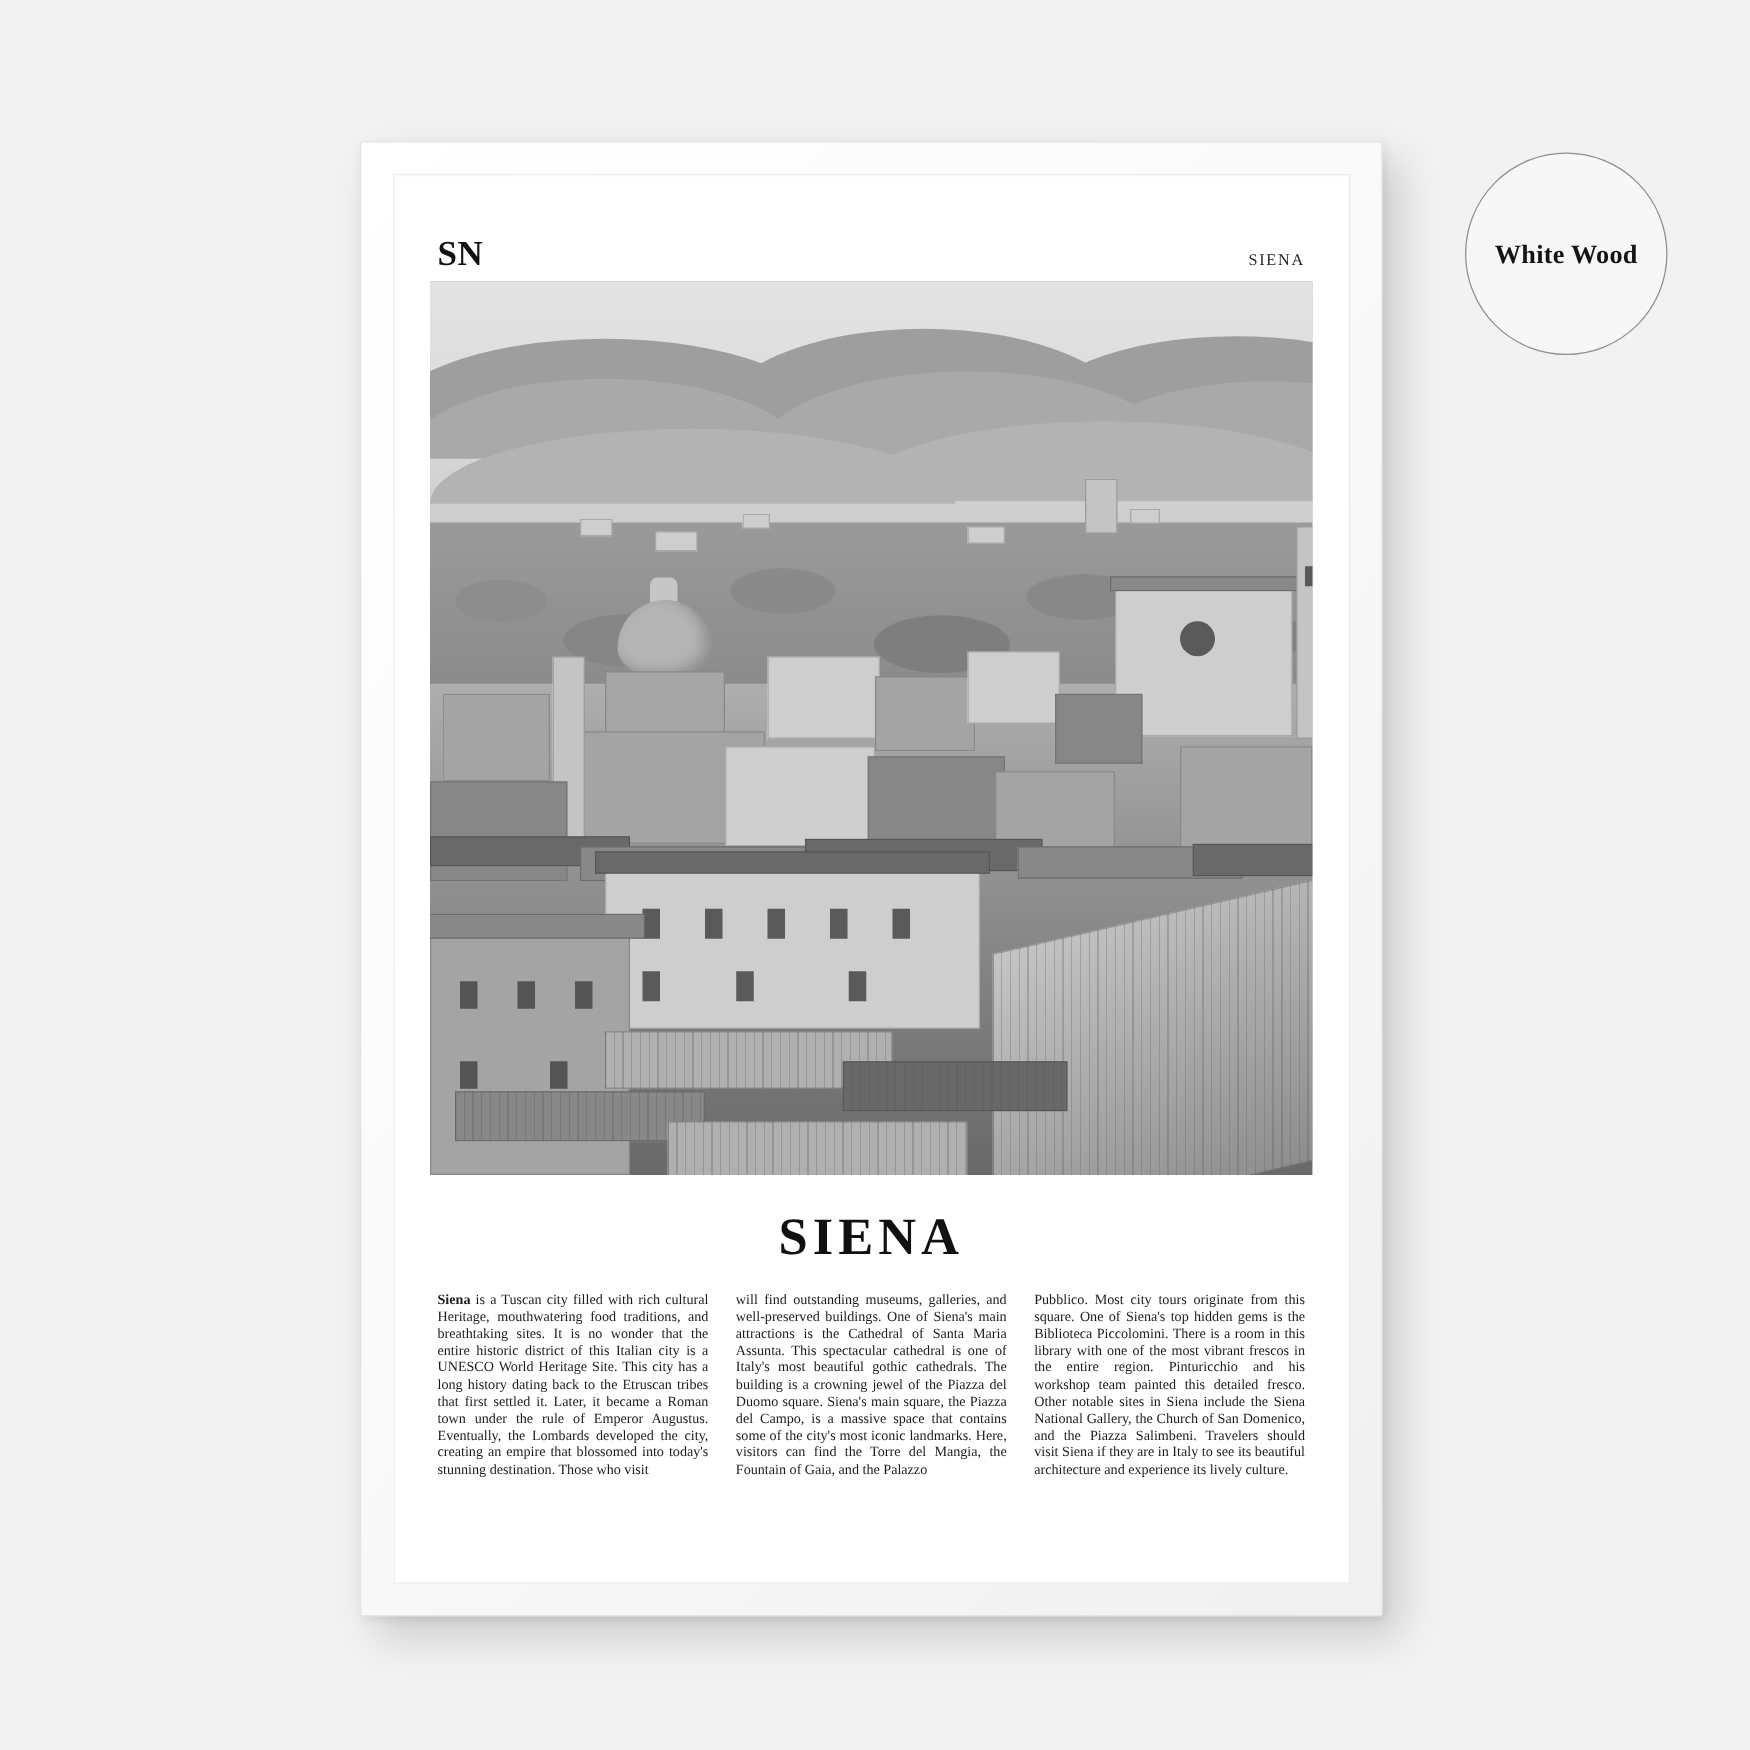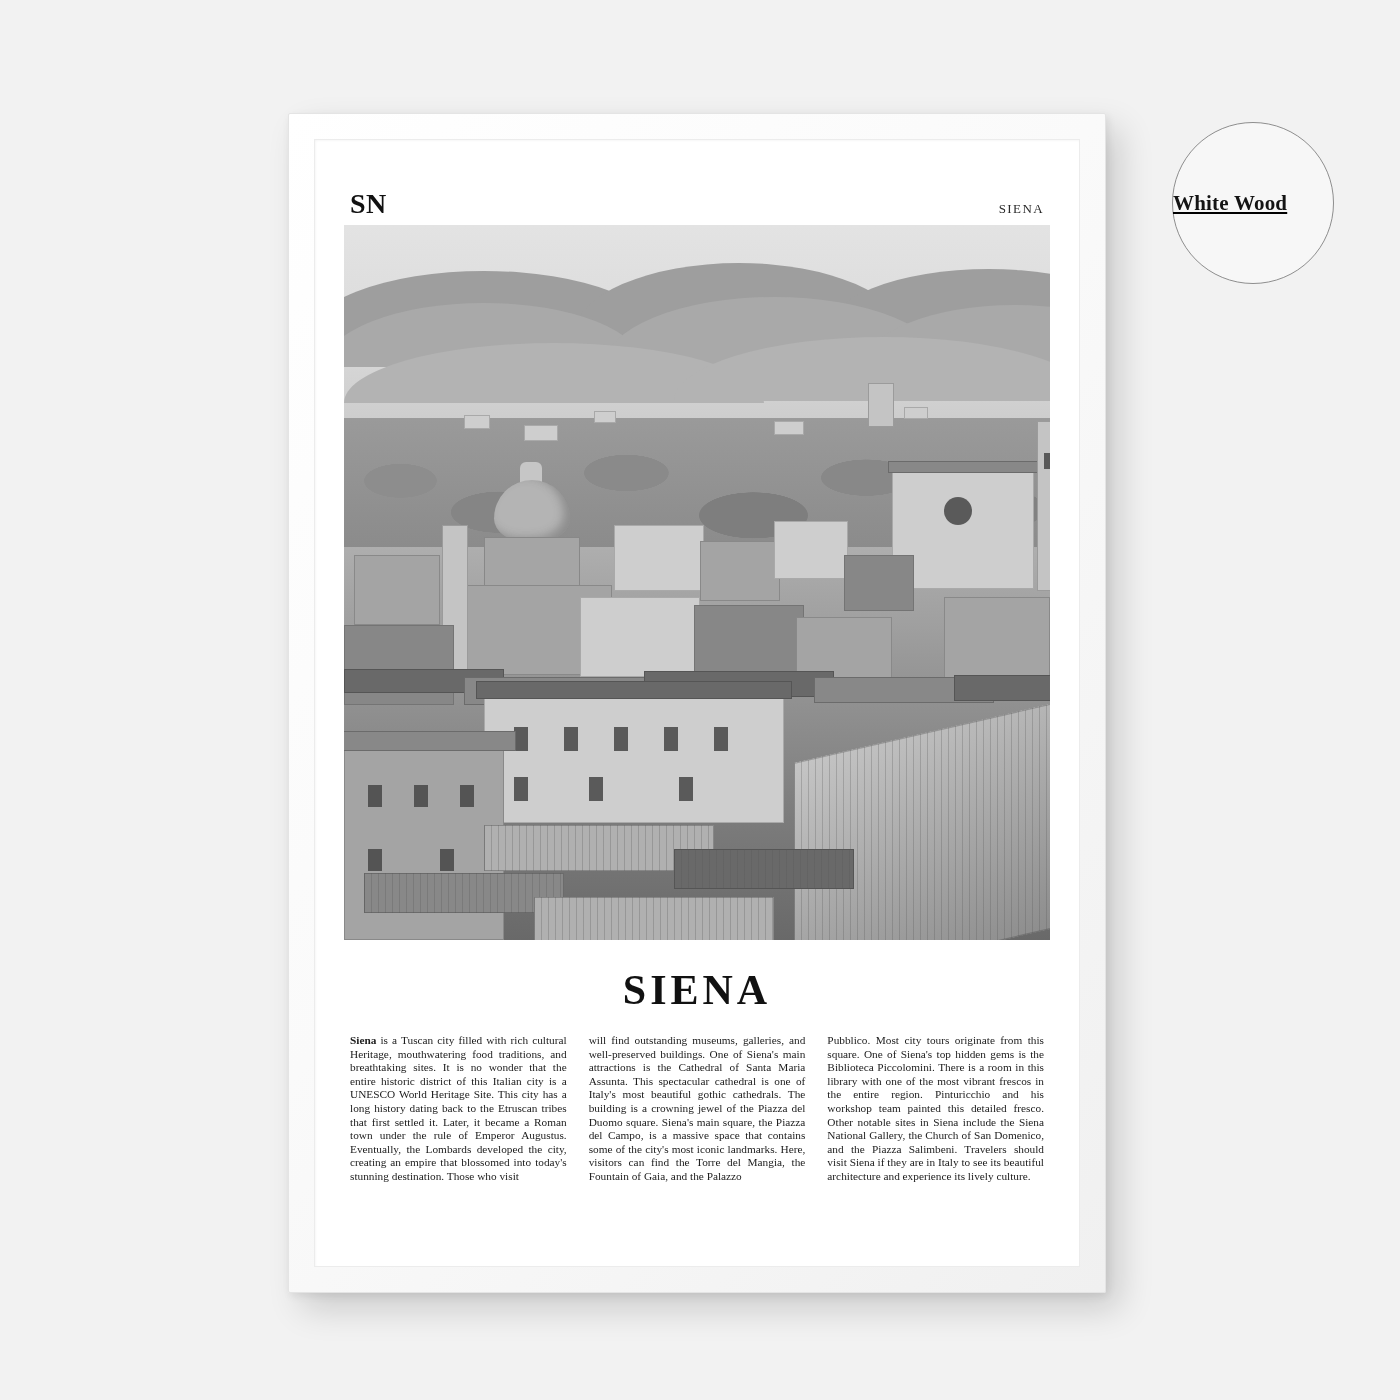--- a/index.html
+++ b/index.html
@@ -238,22 +238,21 @@
     position: absolute;
     left: 1172px;
     top: 122px;
     width: 160px;
     height: 160px;
     border: 1px solid #8e8e8e;
     border-radius: 50%;
     background: #f7f7f7;
     display: flex;
     align-items: center;
-    justify-content: flex-start;
-    text-decoration: underline;
+    justify-content: center;
   }
   #badge-label {
     font-family: "Liberation Serif", serif;
     font-weight: bold;
     font-size: 21px;
     color: #141414;
     letter-spacing: 0.2px;
     white-space: nowrap;
   }
 </style>

